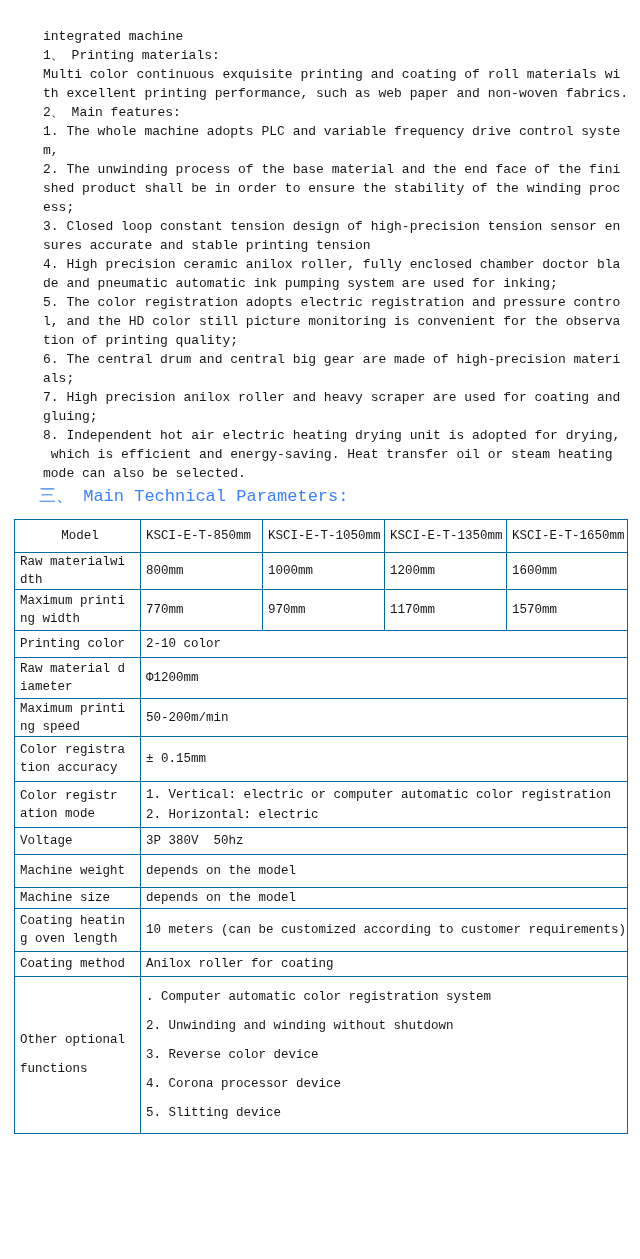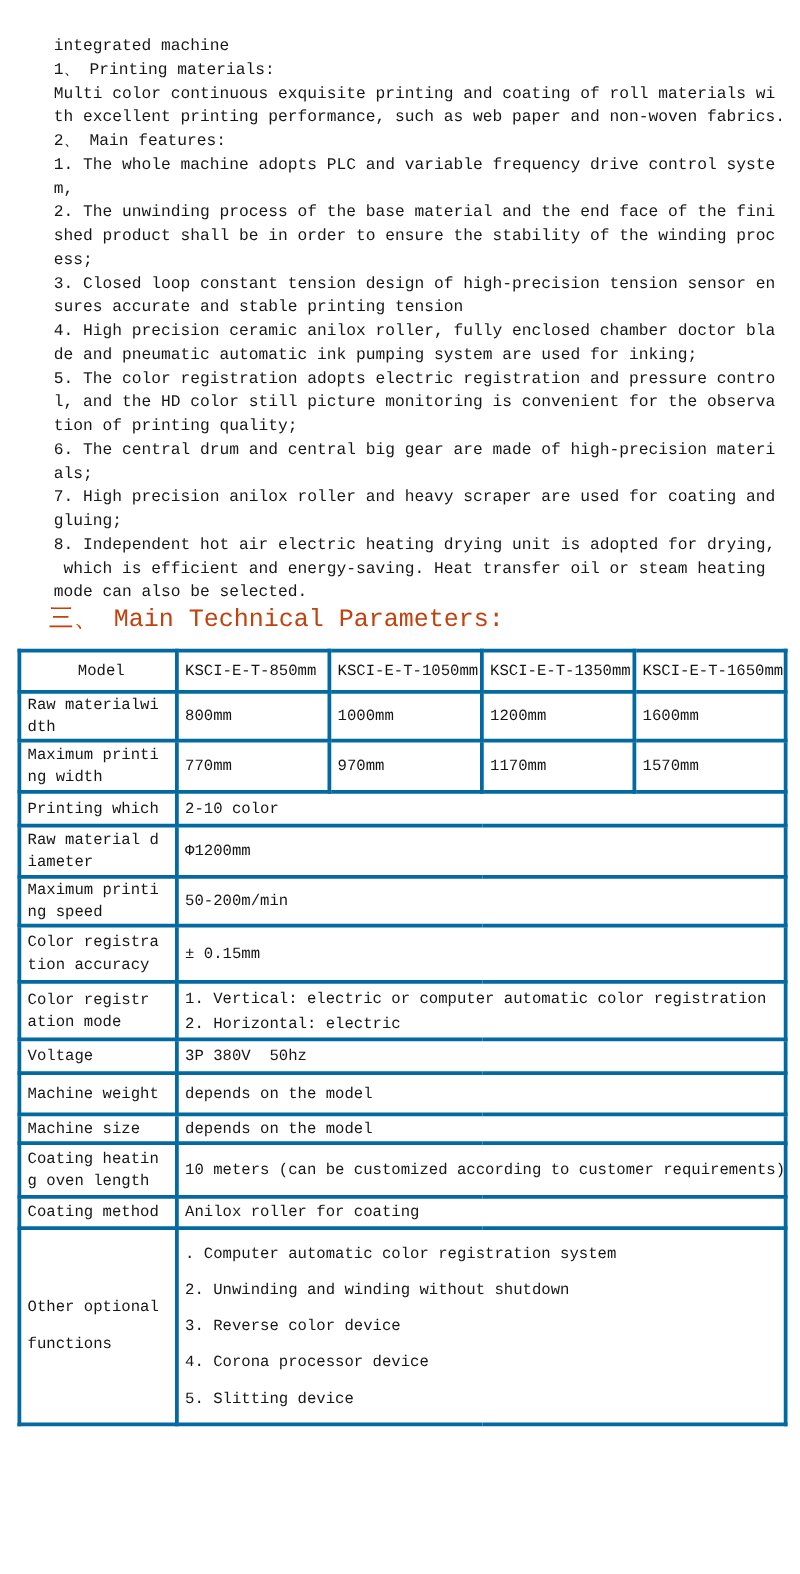--- a/index.html
+++ b/index.html
@@ -8,29 +8,29 @@
     font-family:"Liberation Mono","DejaVu Sans Mono",monospace;
     overflow:hidden;
   }
   .intro{
     margin:27px 0 0 43px;
     font-size:13px;line-height:19px;
     white-space:pre;
   }
   .heading{
     margin:1px 0 0 39px;
-    font-size:20px;line-height:26px;
-    white-space:pre;color:#c2410c;
+    font-size:17px;line-height:26px;
+    white-space:pre;color:#3b82f6;
   }
   table.params{
     border-collapse:collapse;table-layout:fixed;
     margin:9px 0 0 14px;width:613px;
   }
   table.params td{
-    border:3px solid #0369a1;
+    border:1px solid #0369a1;
     font-size:12.5px;
     vertical-align:middle;
     white-space:pre;
     padding:0 0 0 5px;
     overflow:hidden;
   }
   td.lbl{line-height:18px;}
   td.val{padding-left:9px;line-height:20px;}
   td.center{text-align:center;padding-left:0;}
   tr.sparse td{line-height:29px;}
@@ -97,21 +97,21 @@
     <tr style="height:41px">
       <td class="lbl">Maximum printi
 ng width</td>
       <td class="val">770mm</td>
       <td class="val">970mm</td>
       <td class="val">1170mm</td>
       <td class="val">1570mm</td>
     </tr>
 
     <tr style="height:27px">
-      <td class="lbl">Printing which</td>
+      <td class="lbl">Printing color</td>
       <td class="val" colspan="4">2-10 color</td>
     </tr>
 
 
     <tr style="height:41px">
       <td class="lbl">Raw material d
 iameter</td>
       <td class="val" colspan="4">Φ1200mm</td>
     </tr>
 

